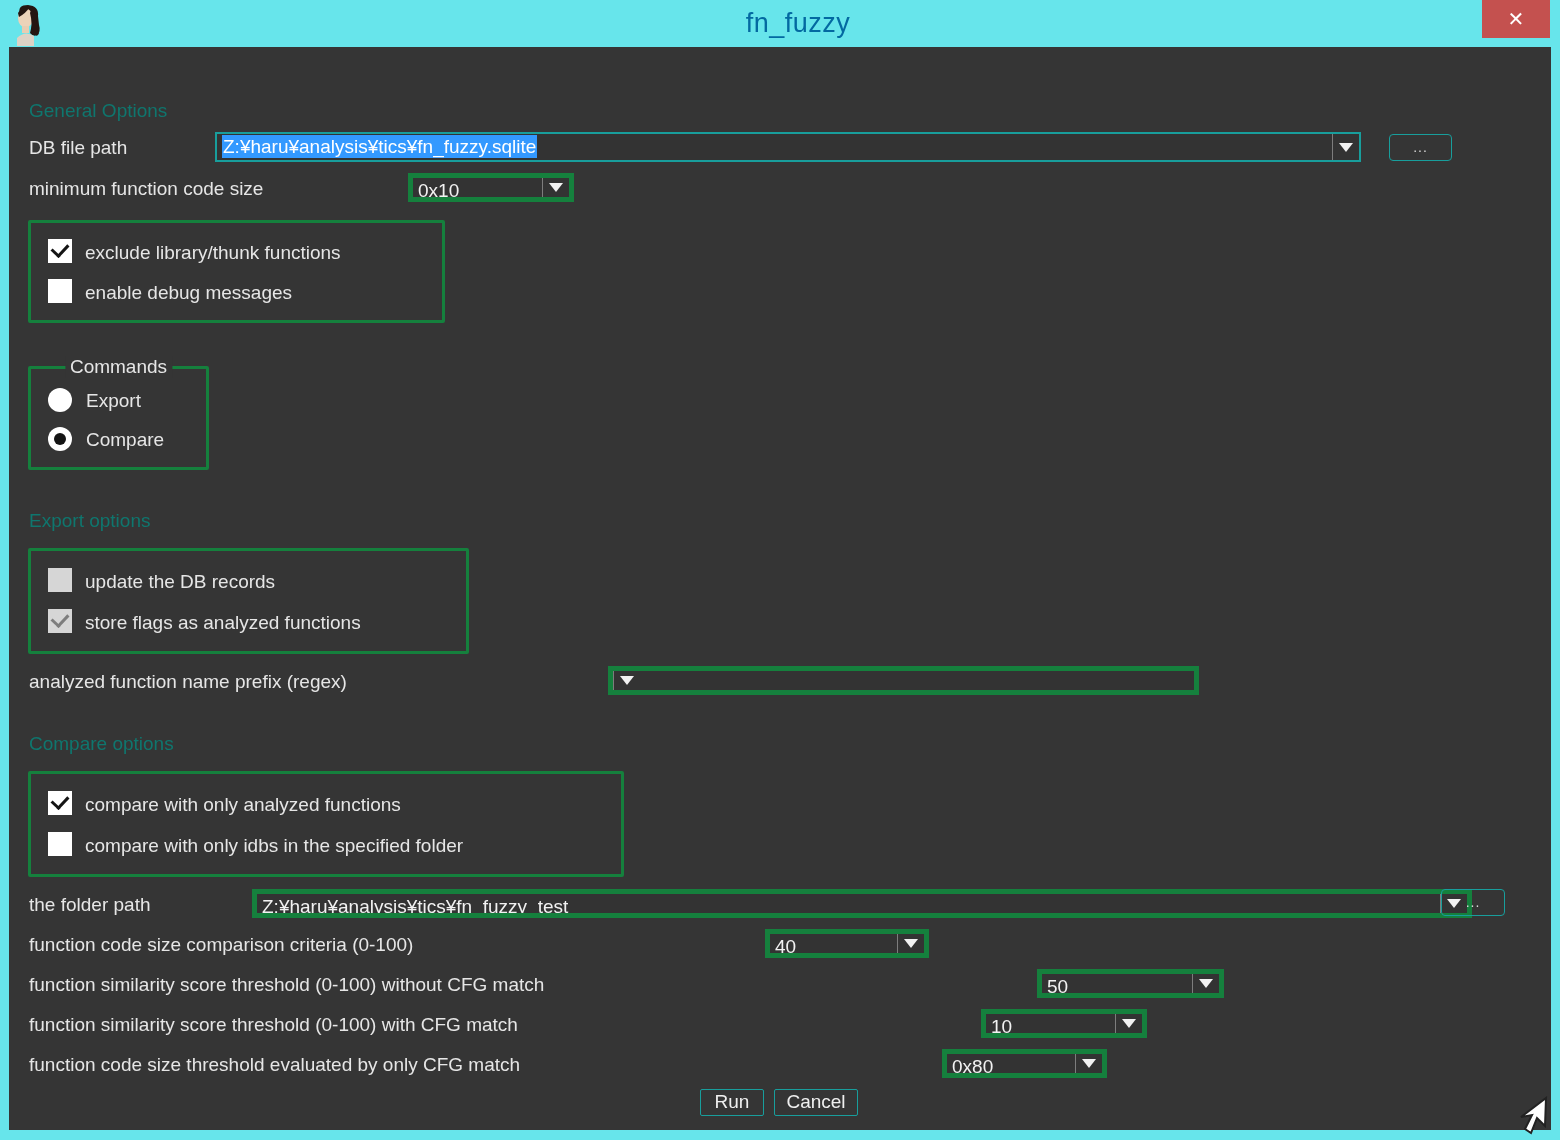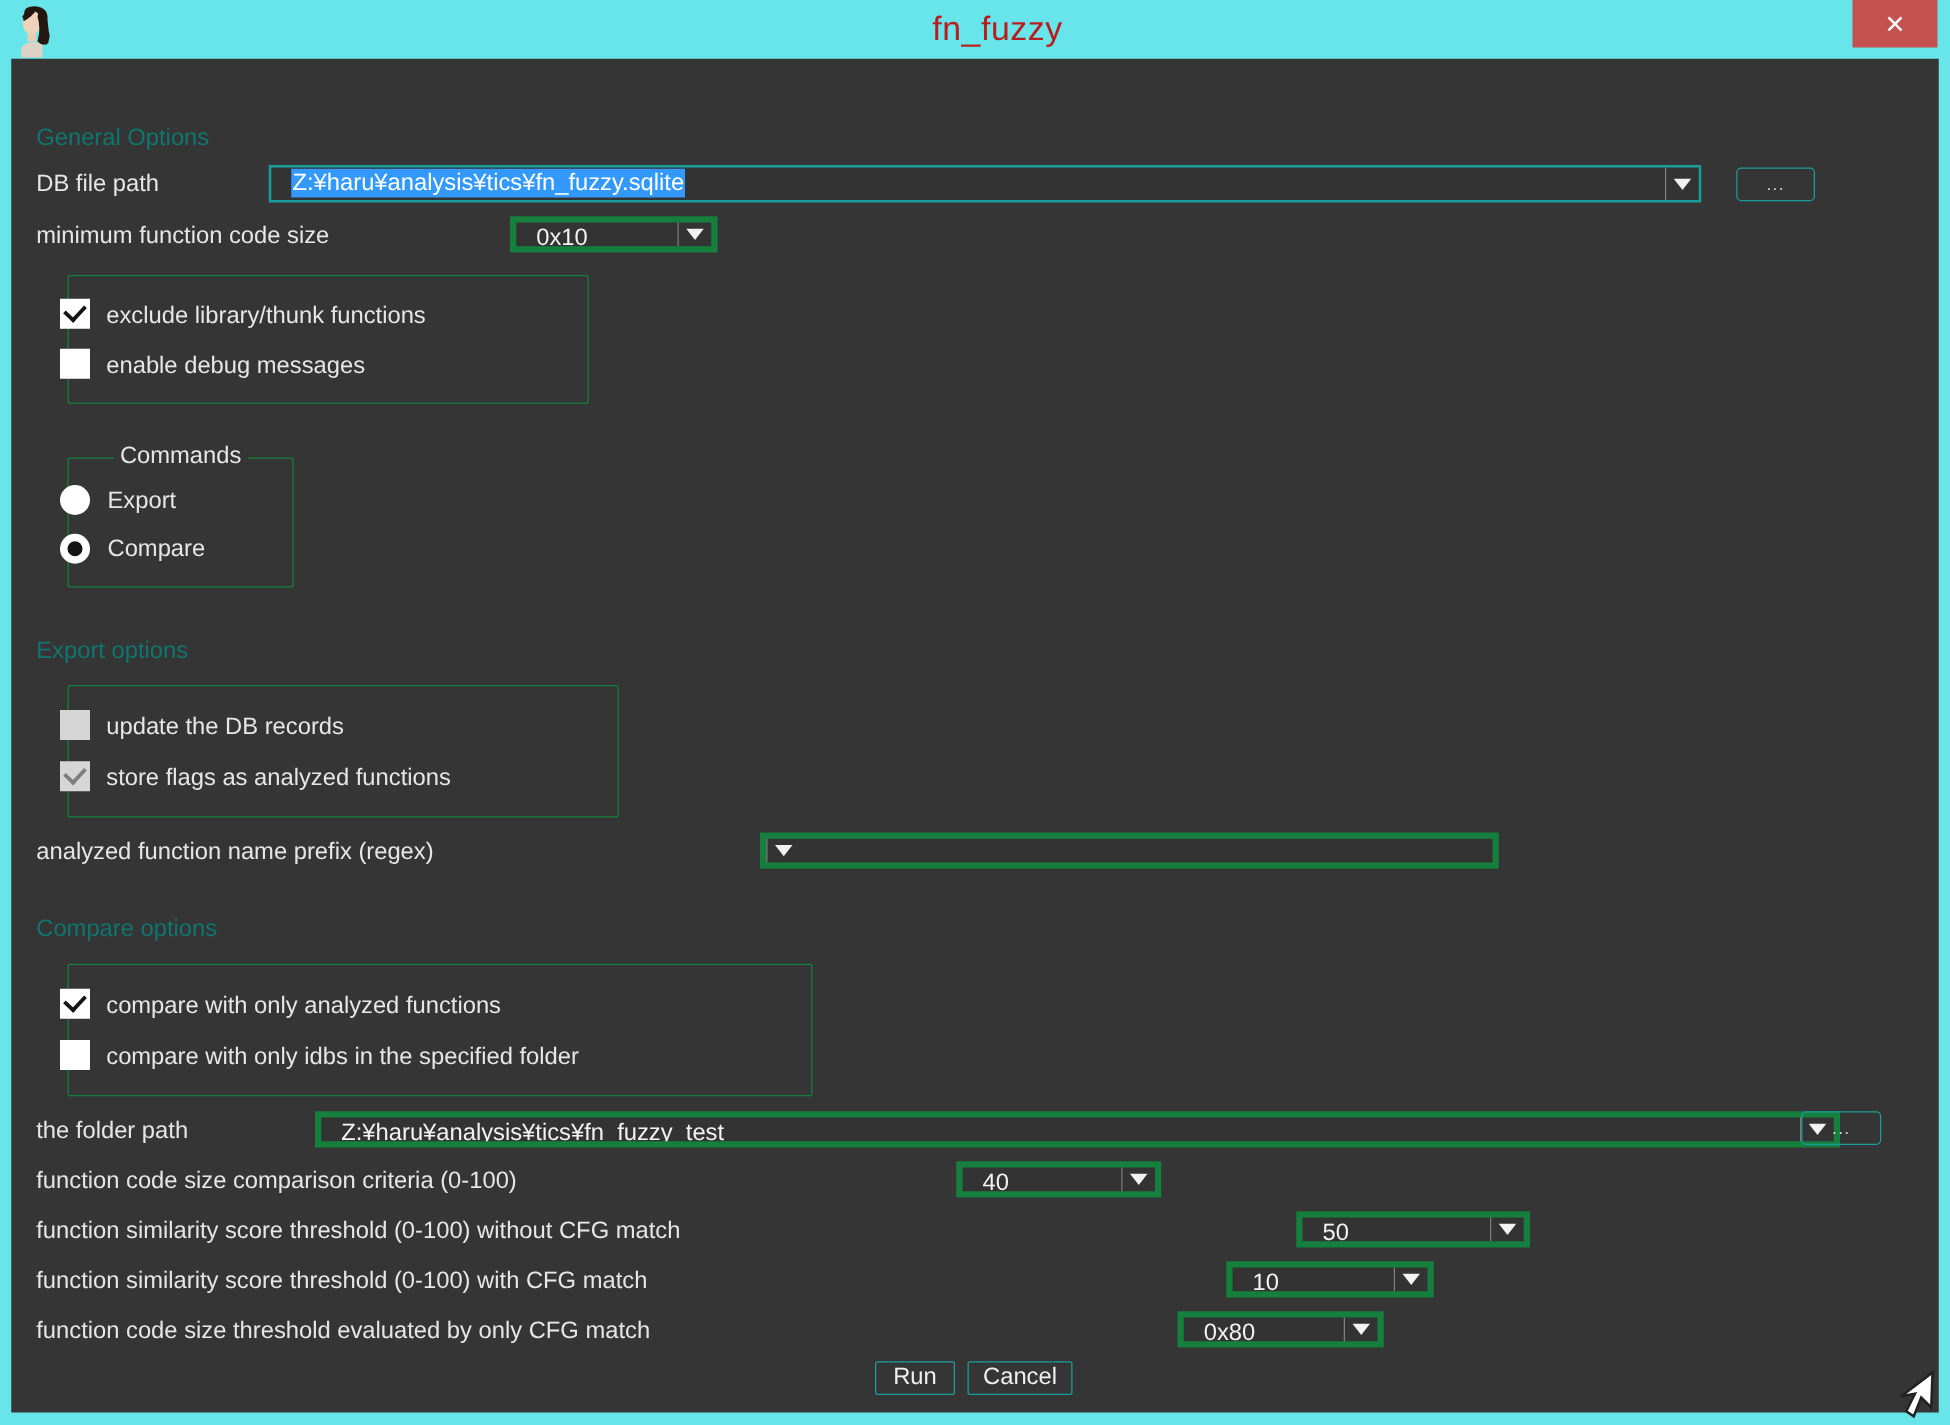--- a/index.html
+++ b/index.html
@@ -7,21 +7,21 @@
   body { font-family:"Liberation Sans","DejaVu Sans",sans-serif; }
   .window {
     position:relative; width:1560px; height:1140px;
     background:#67e5eb; overflow:hidden;
   }
   
   .titlebar { position:absolute; left:0; top:0; width:100%; height:47px; background:#67e5eb; }
   .app-icon { position:absolute; left:12px; top:3px; width:32px; height:44px; }
   .win-title {
     position:absolute; left:0; top:8px; width:100%; text-align:center;
-    font-size:27px; color:#b91c1c; letter-spacing:0.5px;padding-left:36px;
+    font-size:27px; color:#0369a1; letter-spacing:0.5px;padding-left:36px;
   }
   .close-btn {
     position:absolute; left:1482px; top:0; width:68px; height:38px;
     background:#c4514f; color:#ffffff; font-size:20px;
     display:flex; align-items:center; justify-content:center; cursor:pointer;
   }
   
   .content {
     position:absolute; left:9px; top:47px; width:1542px; height:1083px;
     background:#353535;
@@ -29,21 +29,21 @@
   .lbl { position:absolute; color:#e6e6e6; font-size:19px; line-height:24px; white-space:nowrap; }
   .heading { position:absolute; color:#0f766e; font-size:19px; line-height:24px; white-space:nowrap; }
   
   .combo {
     position:absolute; height:29px; background:#333333;
     border:5px solid #15803d; display:flex; align-items:stretch;
   }
   .combo.focused { border:2px solid #189e9c; }
   .combo .val {
     flex:1 1 auto; color:#f2f2f2; font-size:19px; line-height:26px;
-    padding:0 16px; white-space:nowrap; overflow:hidden;
+    padding:0 5px; white-space:nowrap; overflow:hidden;
   }
   .combo .val .sel { background:#3399ff; color:#ffffff; padding:1px 1px; }
   .combo .arrow {
     flex:0 0 27px; border-left:1px solid #7d7d7d;
     display:flex; align-items:center; justify-content:center;
   }
   .combo .arrow i {
     display:block; width:0; height:0;
     border-left:7px solid transparent; border-right:7px solid transparent;
     border-top:9px solid #f2f2f2;
@@ -53,21 +53,21 @@
     position:absolute; height:27px; background:transparent;
     border:1px solid #189e9c; border-radius:4px; color:#d8d8d8;
     font-size:14px; letter-spacing:1px; text-align:center; line-height:24px; cursor:pointer;
   }
   .action-btn {
     position:absolute; height:27px; background:transparent;
     border:1px solid #189e9c; border-radius:2px; color:#efefef;
     font-size:19px; text-align:center; line-height:24px; cursor:pointer;
   }
   
-  .groupbox { position:absolute; border:1px solid #15803d; border-radius:2px;margin-left:26px; }
+  .groupbox { position:absolute; border:3px solid #15803d; border-radius:2px; }
   .legend {
     position:absolute; top:-13px; left:50%; transform:translateX(-50%);
     background:#353535; padding:0 5px; color:#e6e6e6; font-size:19px; white-space:nowrap;
   }
   
   .cb { position:absolute; width:24px; height:24px; background:#ffffff; }
   .cb.checked::after {
     content:""; position:absolute; left:4px; top:4px; width:13px; height:8px;
     border-left:3px solid #141414; border-bottom:3px solid #141414;
     transform:rotate(-47deg);

